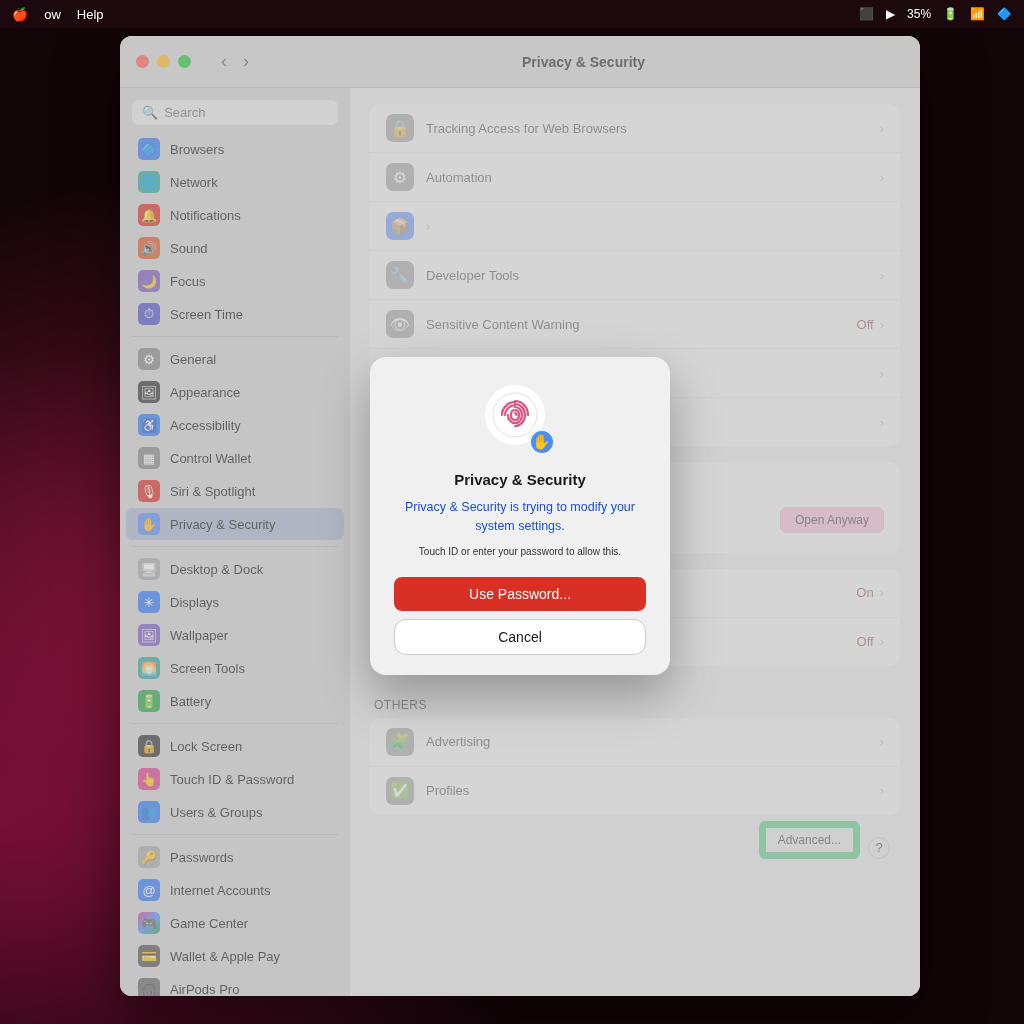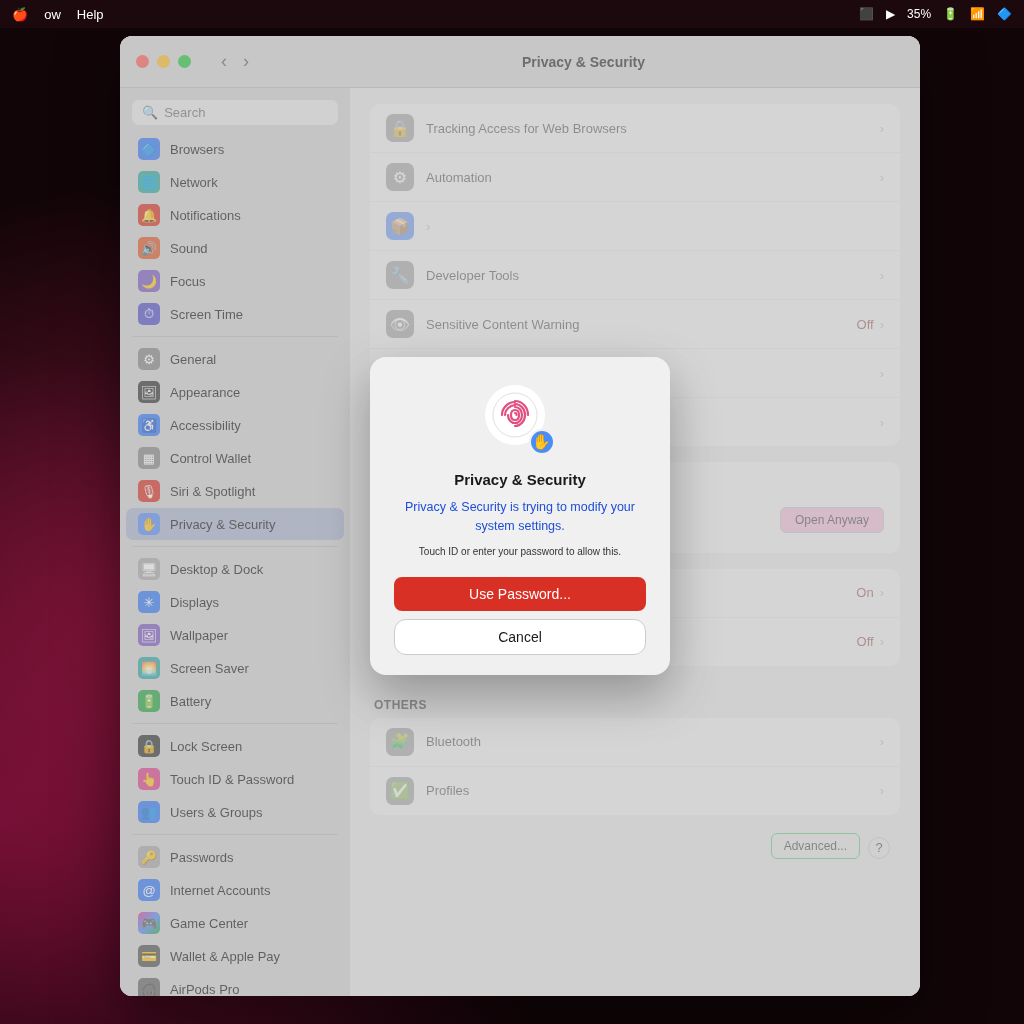--- a/index.html
+++ b/index.html
@@ -202,21 +202,21 @@
       color: #7f1d1d;
       margin-right: 6px;
     }
     .row-chevron {
       color: #aaa;
       font-size: 13px;
     }
 
     .section-header {
       font-size: 12px;
-      font-weight: 700;
+      font-weight: 400;
       color: #666;
       text-transform: uppercase;
       letter-spacing: 0.5px;
       padding: 16px 4px 6px;
     }
 
     
     .overlay {
       position: absolute;
       inset: 0;
@@ -318,21 +318,21 @@
       padding: 5px 14px;
       font-size: 12px;
       cursor: pointer;
     }
 
     .advanced-btn {
       position: absolute;
       bottom: 12px;
       right: 40px;
       background: #e8e8e8;
-      border: 1px solid #22c55e;
+      border: 7px solid #22c55e;
       border-radius: 6px;
       padding: 5px 12px;
       font-size: 12px;
       cursor: pointer;
     }
     .question-btn {
       position: absolute;
       bottom: 12px;
       right: 10px;
       width: 22px; height: 22px;
@@ -481,21 +481,21 @@
         <span class="sidebar-item-label">Displays</span>
       </div>
 
       <div class="sidebar-item">
         <div class="sidebar-icon icon-purple">🖼</div>
         <span class="sidebar-item-label">Wallpaper</span>
       </div>
 
       <div class="sidebar-item">
         <div class="sidebar-icon icon-teal">🌅</div>
-        <span class="sidebar-item-label">Screen Saver</span>
+        <span class="sidebar-item-label">Screen Tools</span>
       </div>
 
       <div class="sidebar-item">
         <div class="sidebar-icon icon-green">🔋</div>
         <span class="sidebar-item-label">Battery</span>
       </div>
 
       <div class="sidebar-divider"></div>
 
       <div class="sidebar-item">
@@ -598,21 +598,21 @@
           <span class="row-label">Lockdown Mode</span>
           <span class="row-value">Off</span>
           <span class="row-chevron">›</span>
         </div>
       </div>
 
       <div class="section-header">Others</div>
       <div class="settings-section" style="opacity:0.6;">
         <div class="settings-row">
           <div class="row-icon icon-gray">🧩</div>
-          <span class="row-label">Bluetooth</span>
+          <span class="row-label">Advertising</span>
           <span class="row-chevron">›</span>
         </div>
         <div class="settings-row">
           <div class="row-icon icon-gray">✅</div>
           <span class="row-label">Profiles</span>
           <span class="row-chevron">›</span>
         </div>
       </div>
 
       <div style="height: 40px; position: relative; opacity: 0.6;">

